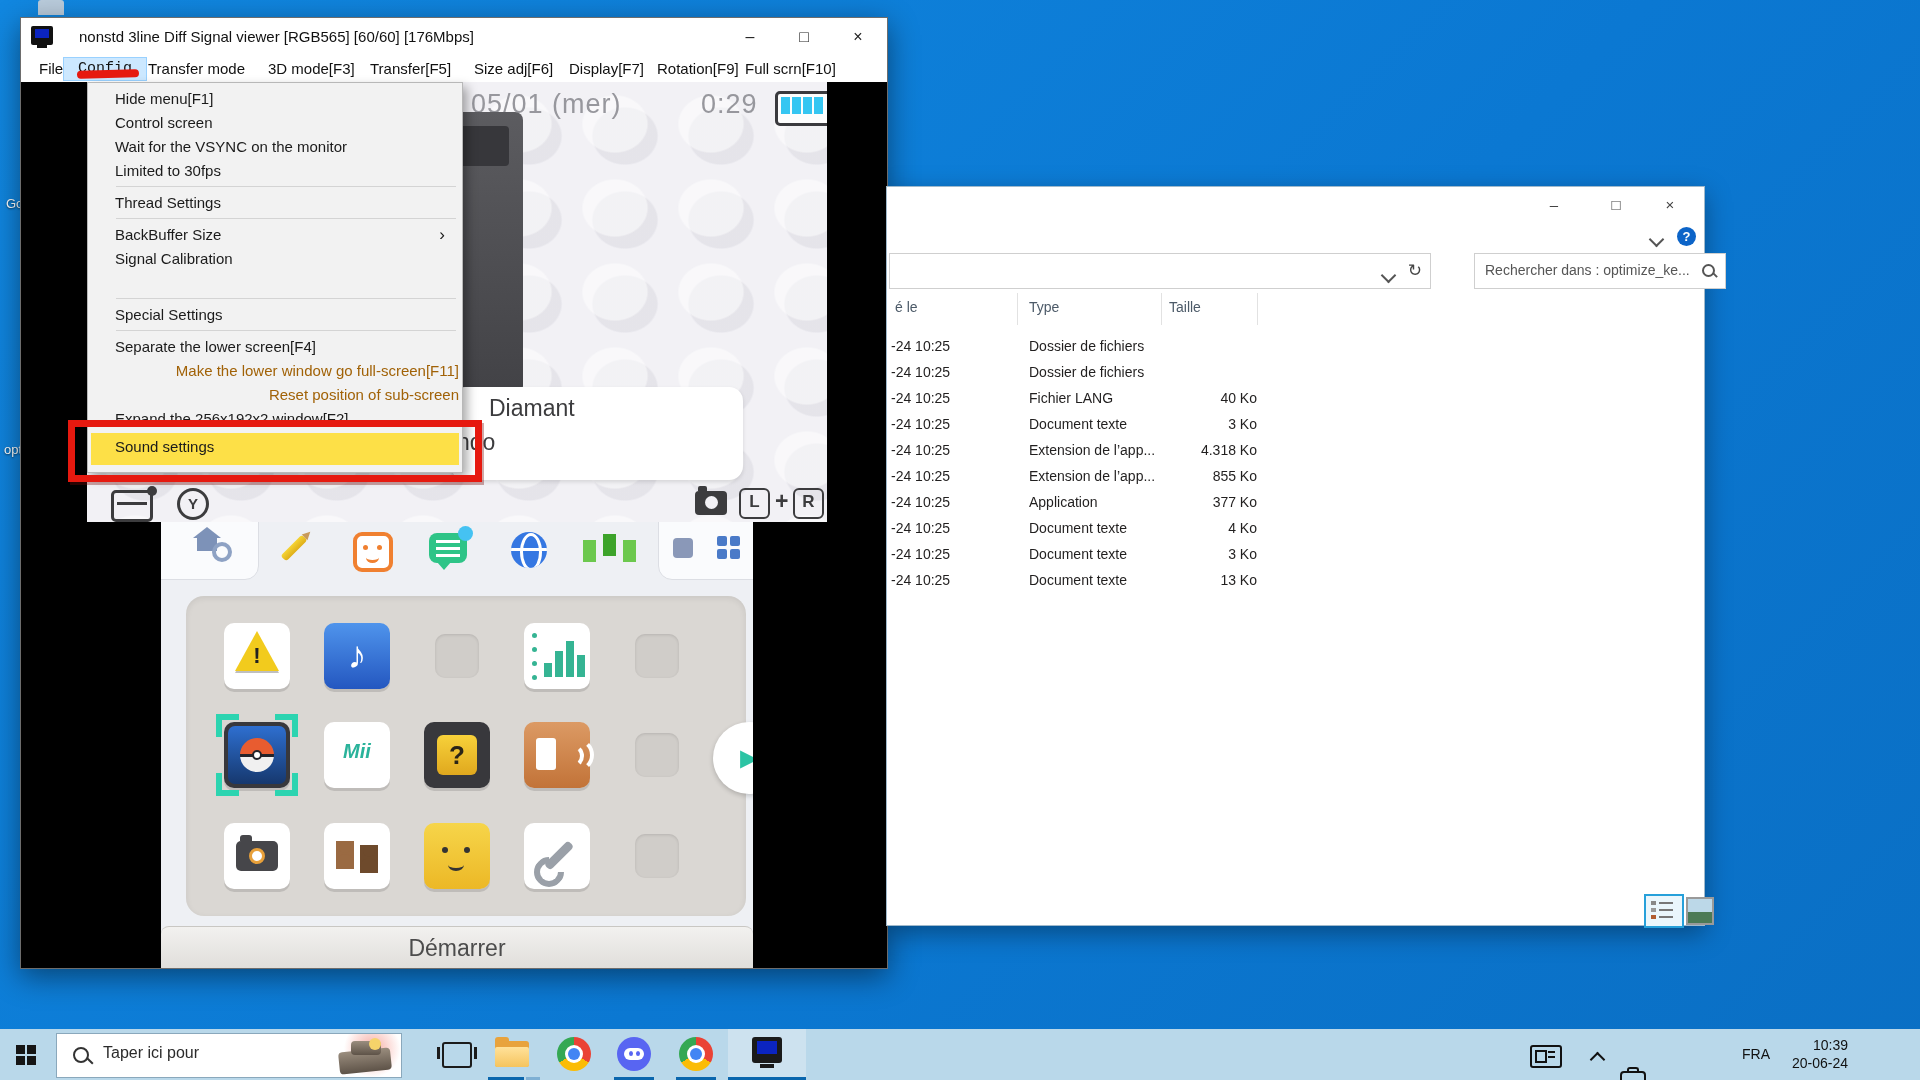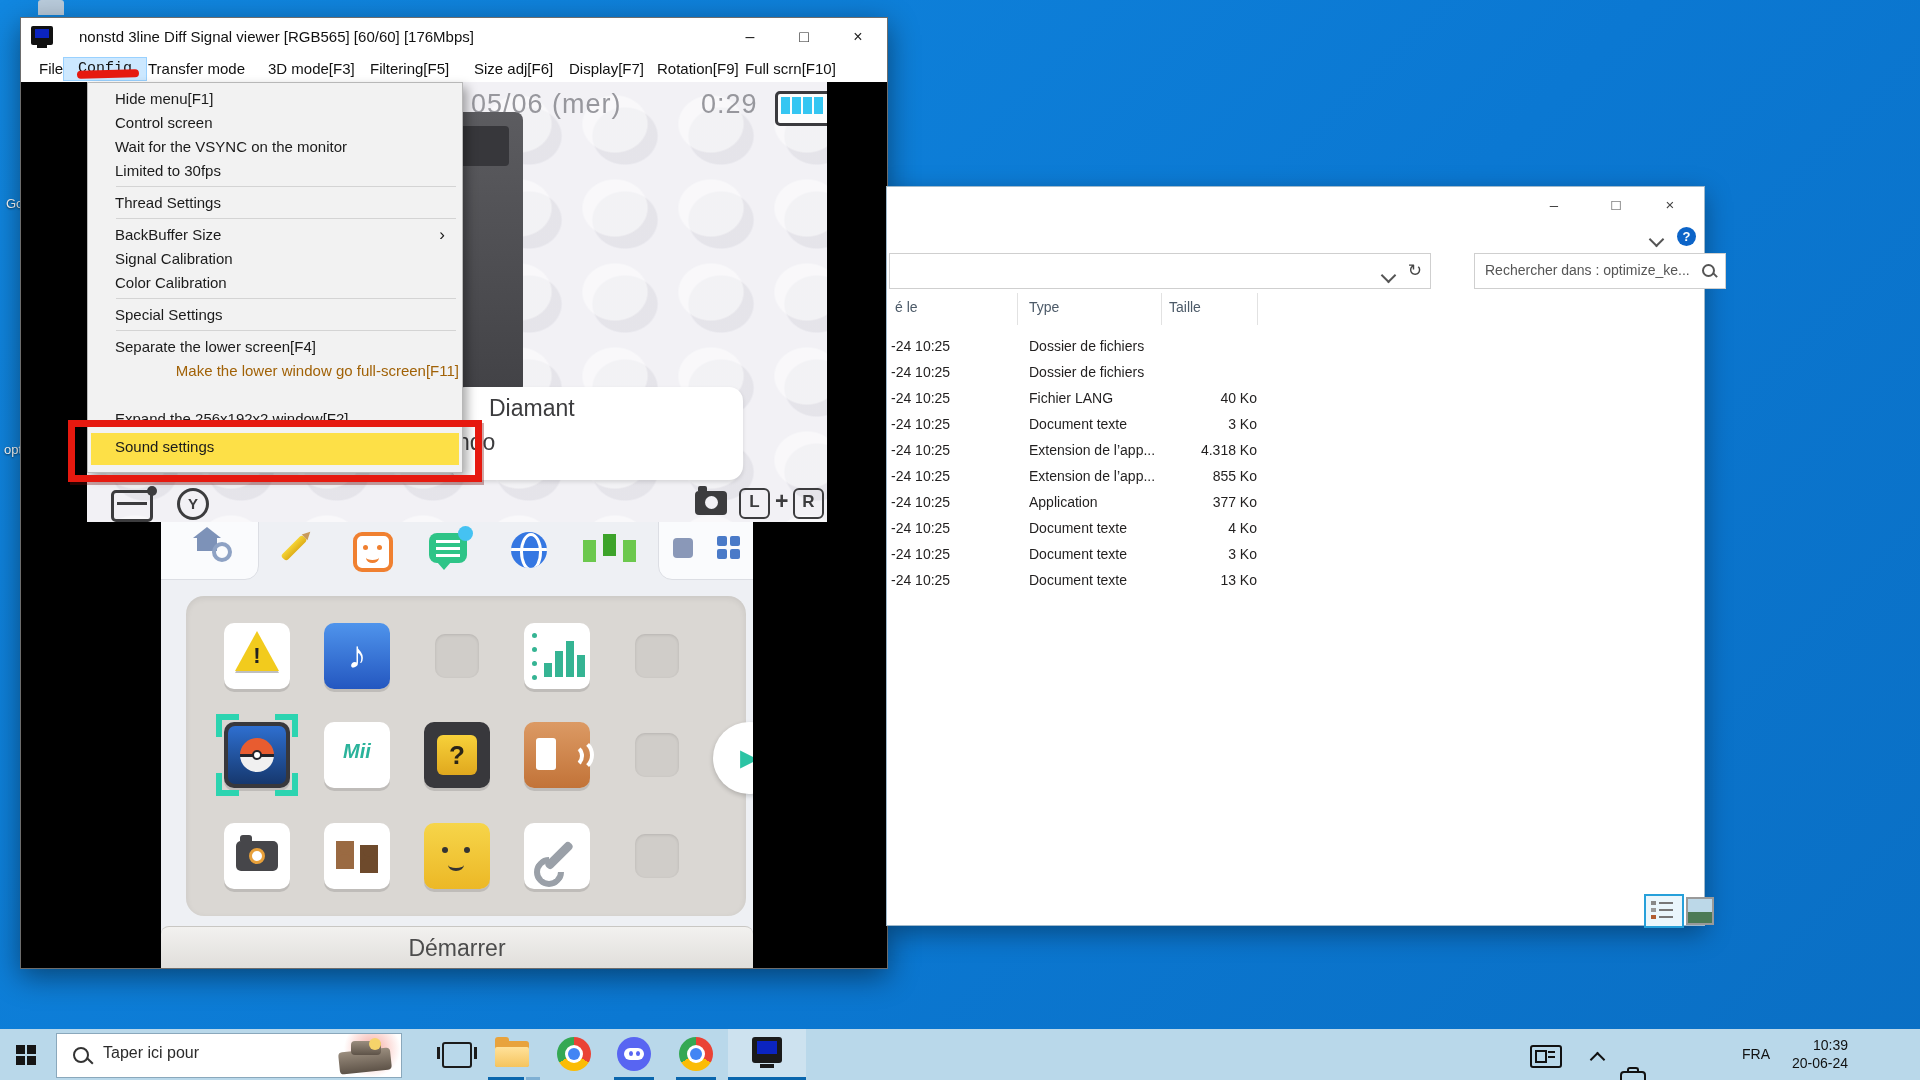--- a/index.html
+++ b/index.html
@@ -205,31 +205,31 @@
       <div class="abs winbtn" style="right:120px;top:6px;">–</div>
       <div class="abs winbtn" style="right:66px;top:6px;">□</div>
       <div class="abs winbtn" style="right:12px;top:6px;">×</div>
     </div>
 
     <div class="abs" id="v-menubar">
       <span class="abs mitem" style="left:14px;">File</span>
       <span class="abs mitem hl" style="left:42px;top:1px;">Config</span>
       <span class="abs mitem" style="left:123px;">Transfer mode</span>
       <span class="abs mitem" style="left:243px;">3D mode[F3]</span>
-      <span class="abs mitem" style="left:345px;">Filtering[F5]</span>
+      <span class="abs mitem" style="left:345px;">Transfer[F5]</span>
       <span class="abs mitem" style="left:449px;">Size adj[F6]</span>
       <span class="abs mitem" style="left:544px;">Display[F7]</span>
       <span class="abs mitem" style="left:632px;">Rotation[F9]</span>
       <span class="abs mitem" style="left:720px;">Full scrn[F10]</span>
     </div>
 
     <div class="abs" id="v-client">
 
       <div class="abs" id="top-screen">
-        <div class="abs ds-status" style="left:384px;top:7px;">05/06 (mer)</div>
+        <div class="abs ds-status" style="left:384px;top:7px;">05/01 (mer)</div>
         <div class="abs ds-status" style="left:614px;top:7px;">0:29</div>
         <div class="abs" id="ds-batt">
           <i class="batt-seg" style="left:3px;"></i>
             <i class="batt-seg" style="left:14px;"></i>
           <i class="batt-seg" style="left:25px;"></i>
             <i class="batt-seg" style="left:36px;"></i>
         </div>
         <div class="abs" id="cartridge"></div>
         <div class="abs" id="game-card">
           <div class="abs card-txt" style="left:38px;top:8px;">Diamant</div>
@@ -378,26 +378,26 @@
       <div class="ddi" style="top:52px;">Wait for the VSYNC on the monitor</div>
       <div class="ddi" style="top:76px;">Limited to 30fps</div>
       <div class="msep" style="top:103px;"></div>
       <div class="ddi" style="top:108px;">Thread Settings</div>
       <div class="msep" style="top:135px;"></div>
       <div class="ddi" style="top:140px;">
         <span>BackBuffer Size</span>
         <span class="subarrow">›</span>
       </div>
       <div class="ddi" style="top:164px;">Signal Calibration</div>
-      <div class="ddi" style="top:188px;">Color Calibration</div>
       <div class="msep" style="top:215px;"></div>
       <div class="ddi" style="top:220px;">Special Settings</div>
       <div class="msep" style="top:247px;"></div>
       <div class="ddi" style="top:252px;">Separate the lower screen[F4]</div>
       <div class="ddi disabled" style="top:276px;">Make the lower window go full-screen[F11]</div>
+      <div class="ddi disabled" style="top:300px;">Reset position of sub-screen</div>
       <div class="ddi" style="top:324px;">Expand the 256x192x2 window[F2]</div>
       <div class="ddi selected" style="top:350px;">Sound settings</div>
     </div>
 
     <div class="abs anno" id="anno-underline"></div>
     <div class="abs anno" id="anno-box"></div>
   </div>
 
   <div class="abs" id="explorer">
     <div class="abs exbtn" style="left:652px;top:6px;">–</div>

